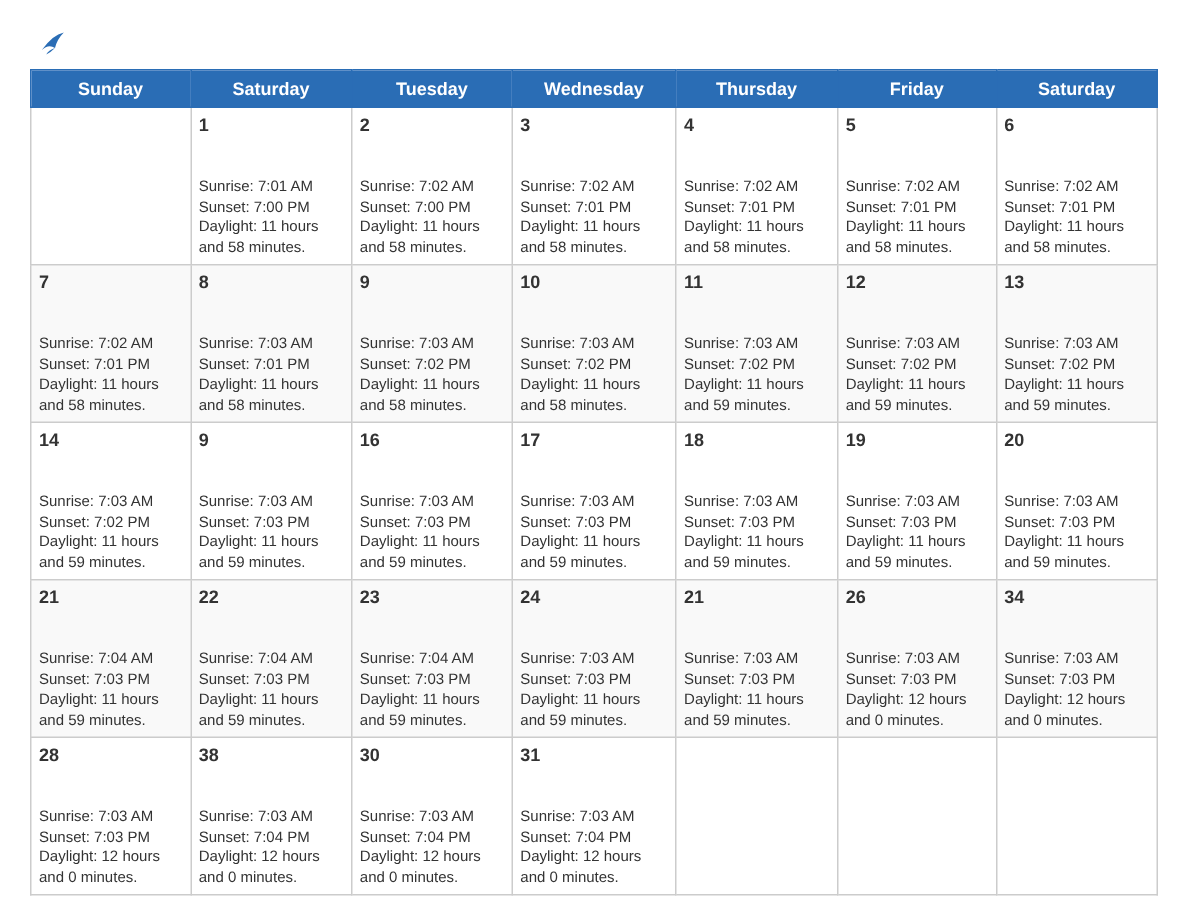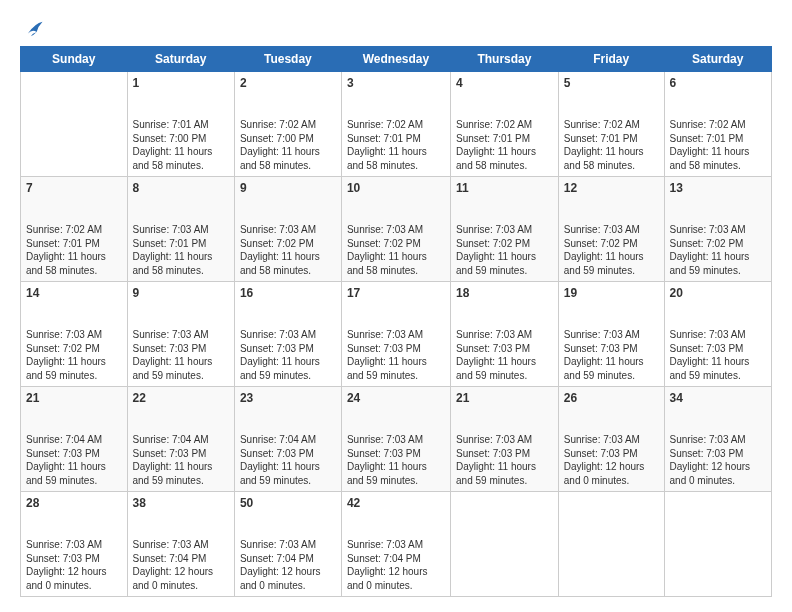--- a/index.html
+++ b/index.html
@@ -250,25 +250,25 @@
         <tr>
           <td>
             <span class="day-num">28</span>
             <div class="day-info">Sunrise: 7:03 AM<br>Sunset: 7:03 PM<br>Daylight: 12 hours and 0 minutes.</div>
           </td>
           <td>
             <span class="day-num">38</span>
             <div class="day-info">Sunrise: 7:03 AM<br>Sunset: 7:04 PM<br>Daylight: 12 hours and 0 minutes.</div>
           </td>
           <td>
-            <span class="day-num">50</span>
+            <span class="day-num">30</span>
             <div class="day-info">Sunrise: 7:03 AM<br>Sunset: 7:04 PM<br>Daylight: 12 hours and 0 minutes.</div>
           </td>
           <td>
-            <span class="day-num">42</span>
+            <span class="day-num">31</span>
             <div class="day-info">Sunrise: 7:03 AM<br>Sunset: 7:04 PM<br>Daylight: 12 hours and 0 minutes.</div>
           </td>
           <td class="empty"></td>
           <td class="empty"></td>
           <td class="empty"></td>
         </tr>
       </tbody>
   </table>
 </div>
 

